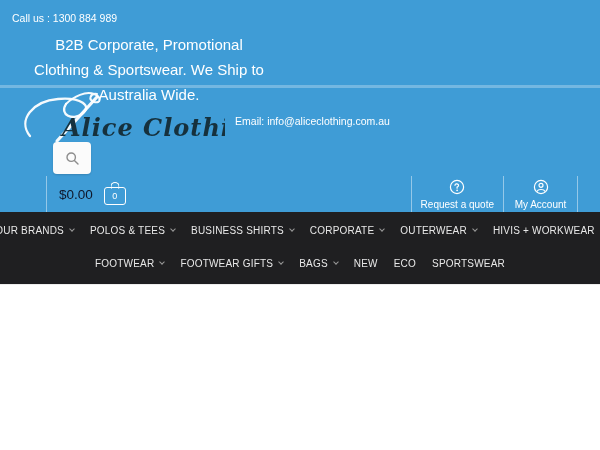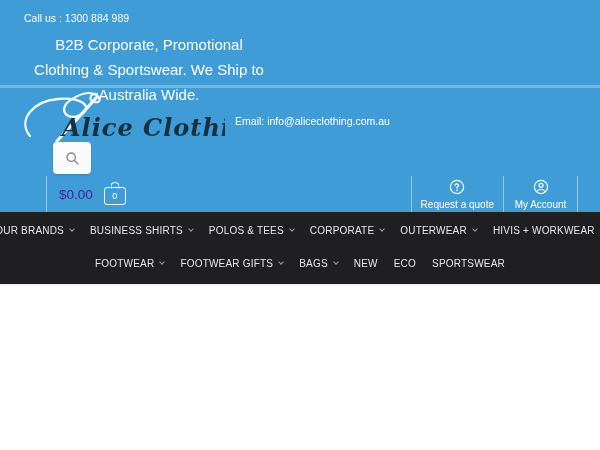--- a/index.html
+++ b/index.html
@@ -9,36 +9,36 @@
     --divider:rgba(255,255,255,.45);
   }
   *{margin:0;padding:0;box-sizing:border-box;}
   html,body{width:600px;height:450px;overflow:hidden;}
   body{font-family:"Liberation Sans",sans-serif;background:#fff;}
   .page{width:600px;height:450px;position:relative;background:#fff;}
 
   
   .hdr{background:var(--header-blue);color:#fff;}
   .topbar{height:88px;border-bottom:3px solid rgba(255,255,255,.28);padding-top:5px;}
-  .topbar .phone{margin:7px 0 0 24px;font-size:10.5px;}
+  .topbar .phone{margin:7px 0 0 12px;font-size:10.5px;}
   .topbar .tagline{width:238px;margin:9px 0 0 30px;text-align:center;font-size:15px;line-height:1.65;}
   .topbar .email{margin:8px 0 0 25px;font-size:10.5px;cursor:pointer;text-align:center;}
 
   .mid{position:relative;height:124px;}
   .logo{position:absolute;left:20px;top:2px;width:205px;height:58px;cursor:pointer;}
   .logo svg{display:block;}
 
   .search-btn{position:absolute;left:53px;top:54px;width:38px;height:32px;background:#fbfbfb;
     border:none;border-radius:4px;cursor:pointer;display:flex;align-items:center;justify-content:center;
     box-shadow:0 1px 2px rgba(0,0,0,.15);}
   .search-btn svg{display:block;}
 
   .cart{position:absolute;left:46px;bottom:0;height:36px;display:flex;align-items:center;
     border-left:1px solid var(--divider);padding-left:12px;cursor:pointer;}
-  .cart .total{font-size:13.5px;color:#4c1d95;}
+  .cart .total{font-size:13.5px;color:#0f172a;}
   .bag{position:relative;width:22px;height:18px;border:1px solid #fff;border-radius:3px;
     margin-left:11px;margin-top:4px;display:flex;align-items:center;justify-content:center;}
   .bag .handle{position:absolute;top:-6px;left:50%;transform:translateX(-50%);width:9px;height:7px;
     border:1px solid #fff;border-bottom:none;border-radius:5px 5px 0 0;}
   .bag .count{font-size:9px;color:#fff;line-height:1;}
 
   .utils{position:absolute;right:22px;bottom:0;height:36px;display:flex;border-right:1px solid var(--divider);}
   .util{display:flex;flex-direction:column;align-items:center;justify-content:center;gap:4px;
     padding:0 9px;border-left:1px solid var(--divider);color:#fff;text-decoration:none;
     font-size:10px;cursor:pointer;min-width:74px;}
@@ -116,25 +116,25 @@
     </div>
   </header>
 
   <nav class="nav">
     <div class="nav-row">
       <a class="nav-item">
           <span>OUR BRANDS</span>
           <i class="chev"></i>
         </a>
       <a class="nav-item">
-          <span>BUSINESS SHIRTS</span>
+          <span>POLOS &amp; TEES</span>
           <i class="chev"></i>
         </a>
       <a class="nav-item">
-          <span>POLOS &amp; TEES</span>
+          <span>BUSINESS SHIRTS</span>
           <i class="chev"></i>
         </a>
       <a class="nav-item">
           <span>CORPORATE</span>
           <i class="chev"></i>
         </a>
       <a class="nav-item">
           <span>OUTERWEAR</span>
           <i class="chev"></i>
         </a>

